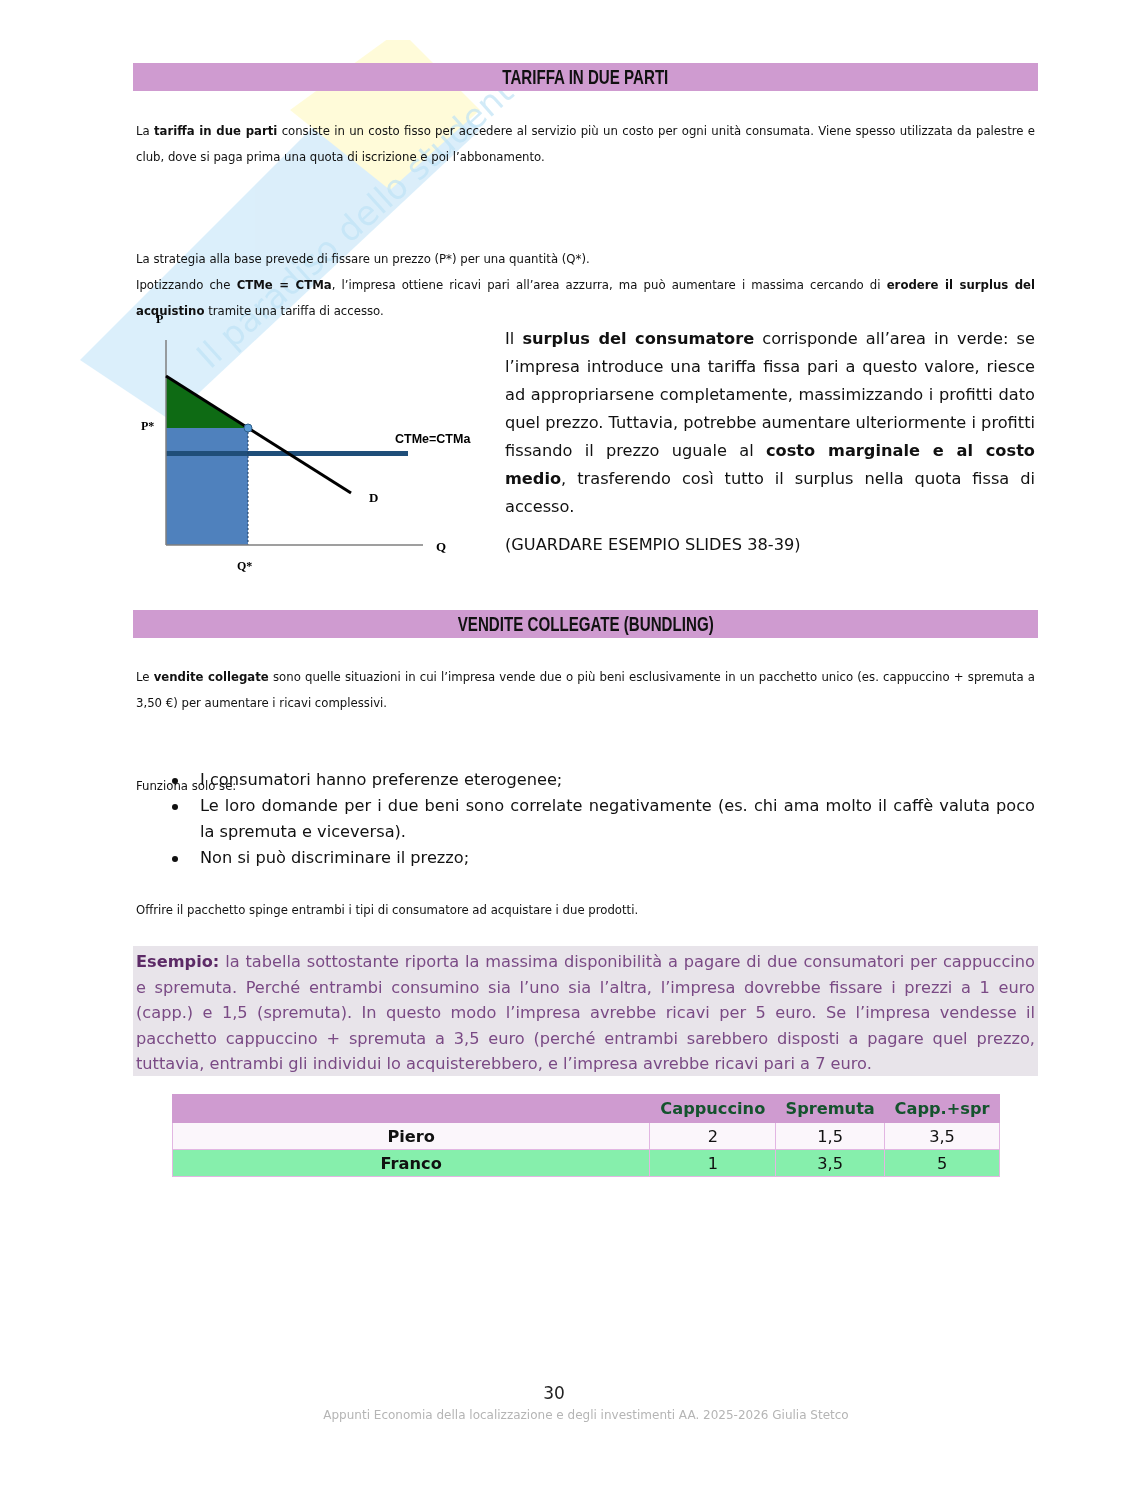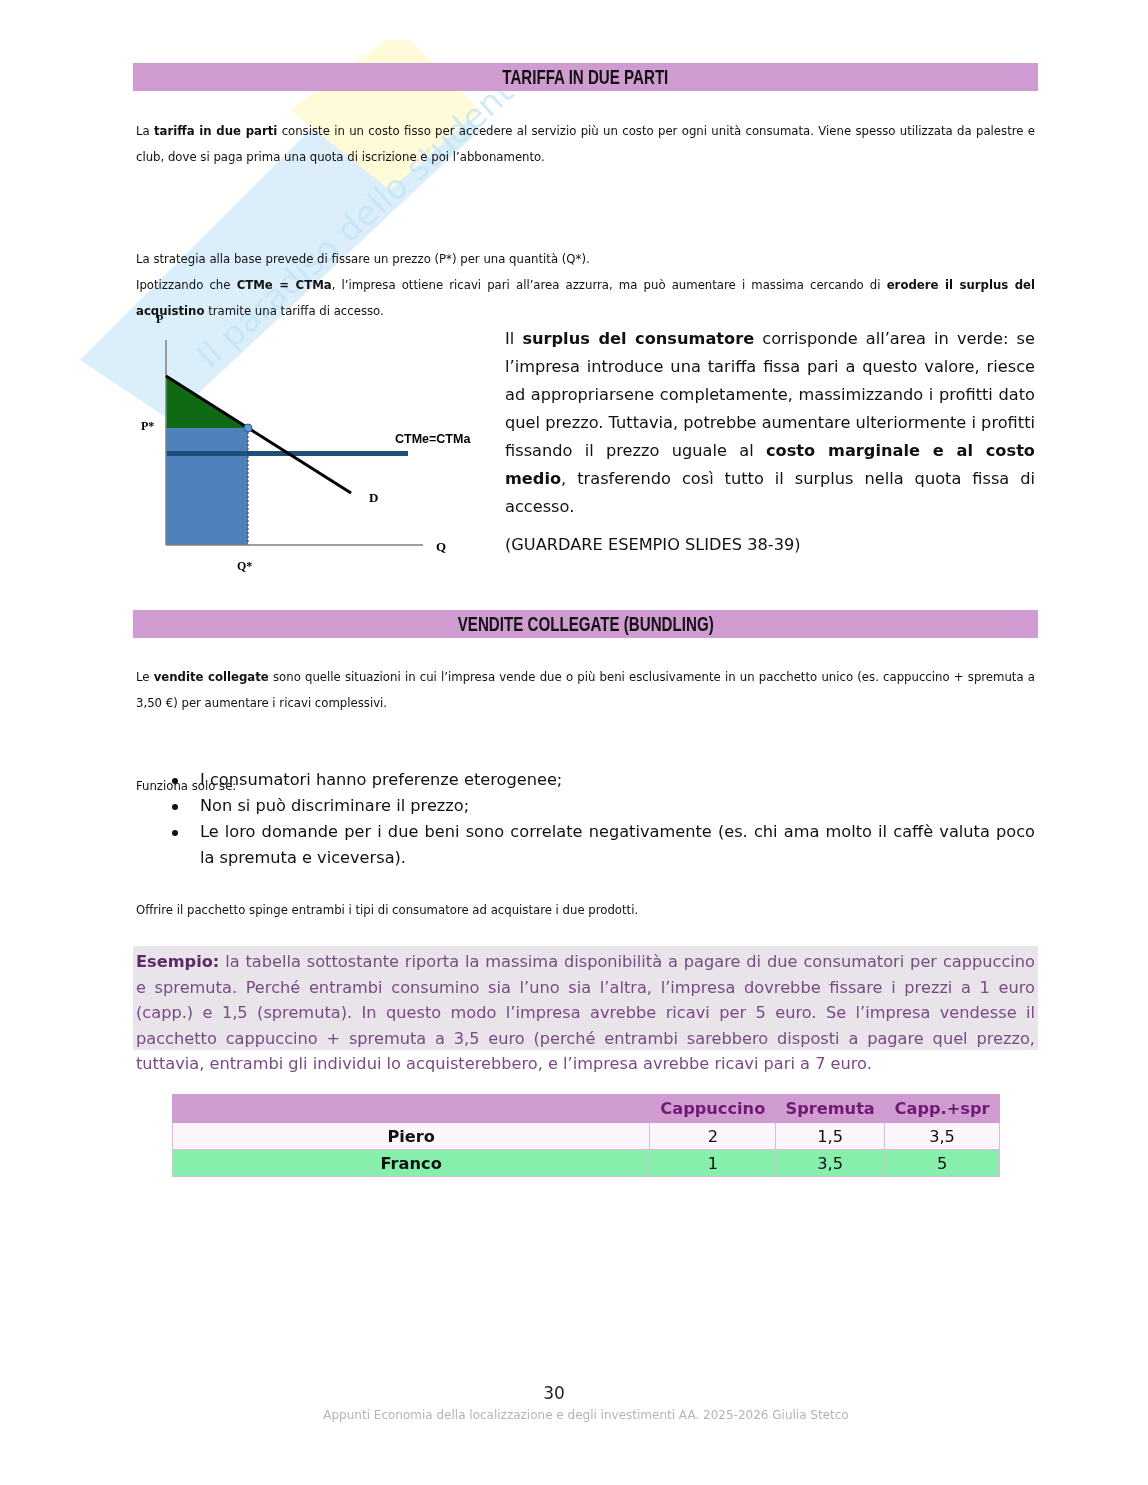--- a/index.html
+++ b/index.html
@@ -39,34 +39,34 @@
     ul.bullets {
       position: absolute; left: 136px; top: 767px; width: 899px; margin: 0; padding: 0;
       list-style: none; font-size: 16.2px; line-height: 26px; z-index: 1;
     }
     ul.bullets li { position: relative; padding-left: 64px; text-align: justify; }
     ul.bullets li::before {
       content: ""; position: absolute; left: 36px; top: 11px; width: 6px; height: 6px;
       border-radius: 50%; background: #111;
     }
     .example {
-      position: absolute; left: 133px; top: 946px; width: 905px; height: 104px;
+      position: absolute; left: 133px; top: 946px; width: 905px; height: 130px;
       background: #e8e4ea; z-index: 1;
     }
     .example p {
       margin: 0; padding: 3px 3px 0 3px; font-size: 16.2px; line-height: 25.6px;
       text-align: justify; color: #7a4a85;
     }
     .example b { color: #5c2a66; font-weight: bold; }
     table.wtp {
       position: absolute; left: 172px; top: 1094px; width: 828px;
       border-collapse: collapse; font-size: 16.2px; z-index: 1;
     }
     table.wtp th {
-      background: #cf9bd0; color: #701a75; font-weight: bold; height: 27px;
+      background: #cf9bd0; color: #14532d; font-weight: bold; height: 27px;
       padding: 0 4px; text-align: center; border: 1px solid #cf9bd0;
     }
     table.wtp td {
       height: 26px; border: 1px solid #e2b6e2; text-align: center; padding: 0 4px;
       background: #86efac;
     }
     table.wtp tr:nth-child(odd) td { background: #fbf6fb; }
     table.wtp td.rowlabel { font-weight: bold; text-align: center; }
     .page-number {
       position: absolute; left: 0; width: 1108px; top: 1383px; text-align: center;
@@ -138,22 +138,22 @@
 </div>
 
 <div class="para" style="top:664px;">
   <span>Le </span><b>vendite collegate</b><span> sono quelle situazioni in cui l’impresa vende due o più beni esclusivamente in un pacchetto unico (es. cappuccino + spremuta a 3,50 €) per aumentare i ricavi complessivi.</span>
 </div>
 
 <div class="para" style="top:773px;">Funziona solo se:</div>
 
 <ul class="bullets">
   <li>I consumatori hanno preferenze eterogenee;</li>
+  <li>Le loro domande per i due beni sono correlate negativamente (es. chi ama molto il caffè valuta poco la spremuta e viceversa).</li>
   <li>Non si può discriminare il prezzo;</li>
-  <li>Le loro domande per i due beni sono correlate negativamente (es. chi ama molto il caffè valuta poco la spremuta e viceversa).</li>
 </ul>
 
 <div class="para" style="top:897px;">Offrire il pacchetto spinge entrambi i tipi di consumatore ad acquistare i due prodotti.</div>
 
 <div class="example">
   <p><b>Esempio:</b><span> la tabella sottostante riporta la massima disponibilità a pagare di due consumatori per cappuccino e spremuta. Perché entrambi consumino sia l’uno sia l’altra, l’impresa dovrebbe fissare i prezzi a 1 euro (capp.) e 1,5 (spremuta). In questo modo l’impresa avrebbe ricavi per 5 euro. Se l’impresa vendesse il pacchetto cappuccino + spremuta a 3,5 euro (perché entrambi sarebbero disposti a pagare quel prezzo, tuttavia, entrambi gli individui lo acquisterebbero, e l’impresa avrebbe ricavi pari a 7 euro.</span></p>
 </div>
 
 <table class="wtp">
   <thead>

